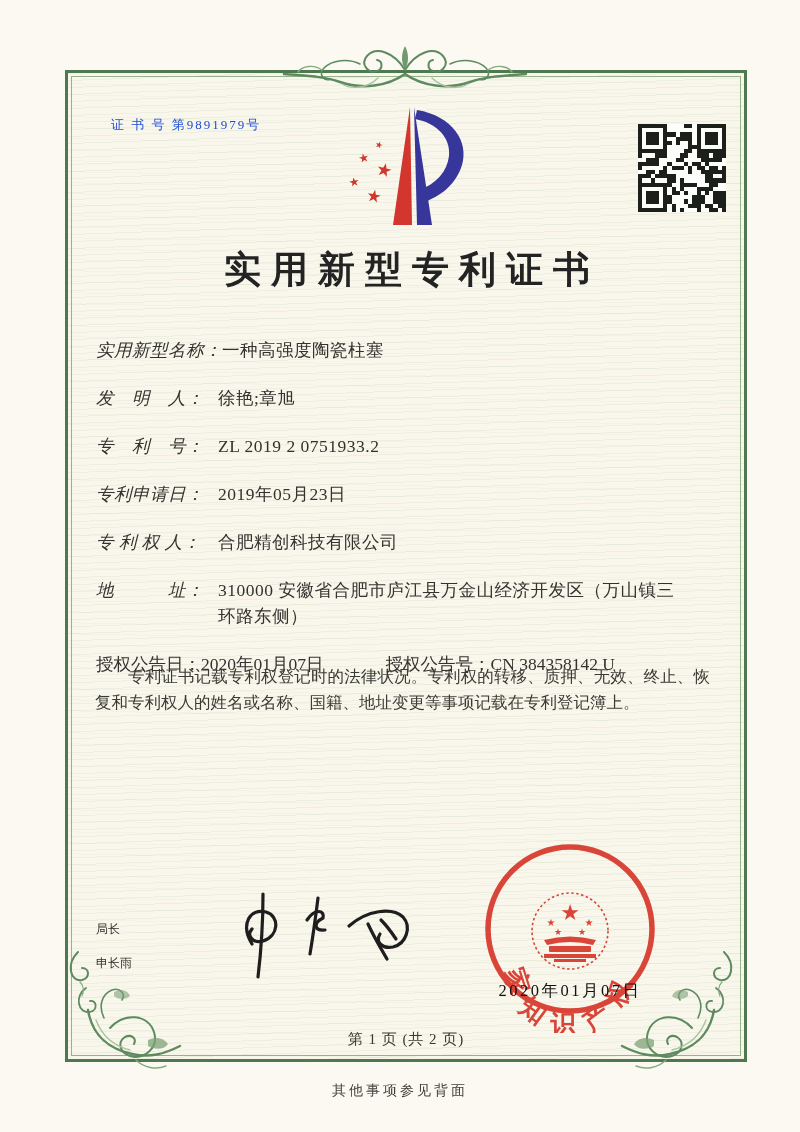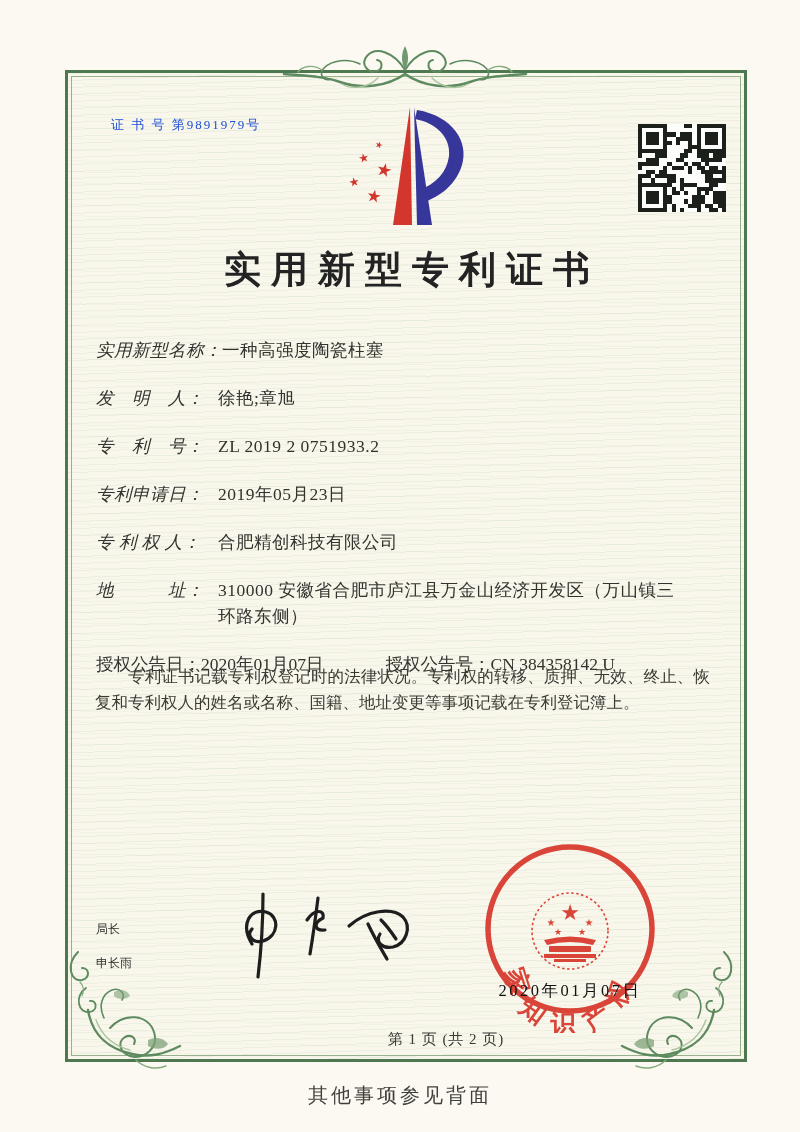--- a/index.html
+++ b/index.html
@@ -61,25 +61,25 @@
   .seal{position:absolute;left:470px;top:828px;width:200px;height:205px;}
   .seal svg{position:absolute;inset:0;opacity:.93;}
   .seal-date{
     position:absolute;left:10px;top:152px;width:180px;
     font-size:16.5px;letter-spacing:2.5px;color:#111;
     text-align:center;white-space:nowrap;
   }
   
   .page-no{
     position:absolute;left:65px;top:1030px;width:682px;
-    text-align:center;font-size:15px;letter-spacing:1px;color:#3a3934;padding-left:40px;
+    text-align:center;font-size:15px;letter-spacing:1px;color:#3a3934;
   }
   .footer-note{
     position:absolute;left:0;top:1082px;width:800px;
-    text-align:center;font-size:20px;letter-spacing:3px;color:#403f39;
+    text-align:center;font-size:14px;letter-spacing:3px;color:#403f39;
   }
   
   .orn{position:absolute;pointer-events:none;}
   .orn-top{left:282px;top:34px;width:246px;height:76px;}
   .orn-bl{left:44px;top:948px;width:140px;height:130px;}
   .orn-br{left:618px;top:948px;width:140px;height:130px;transform:scaleX(-1);}
 </style>
 </head>
 <body>
 

